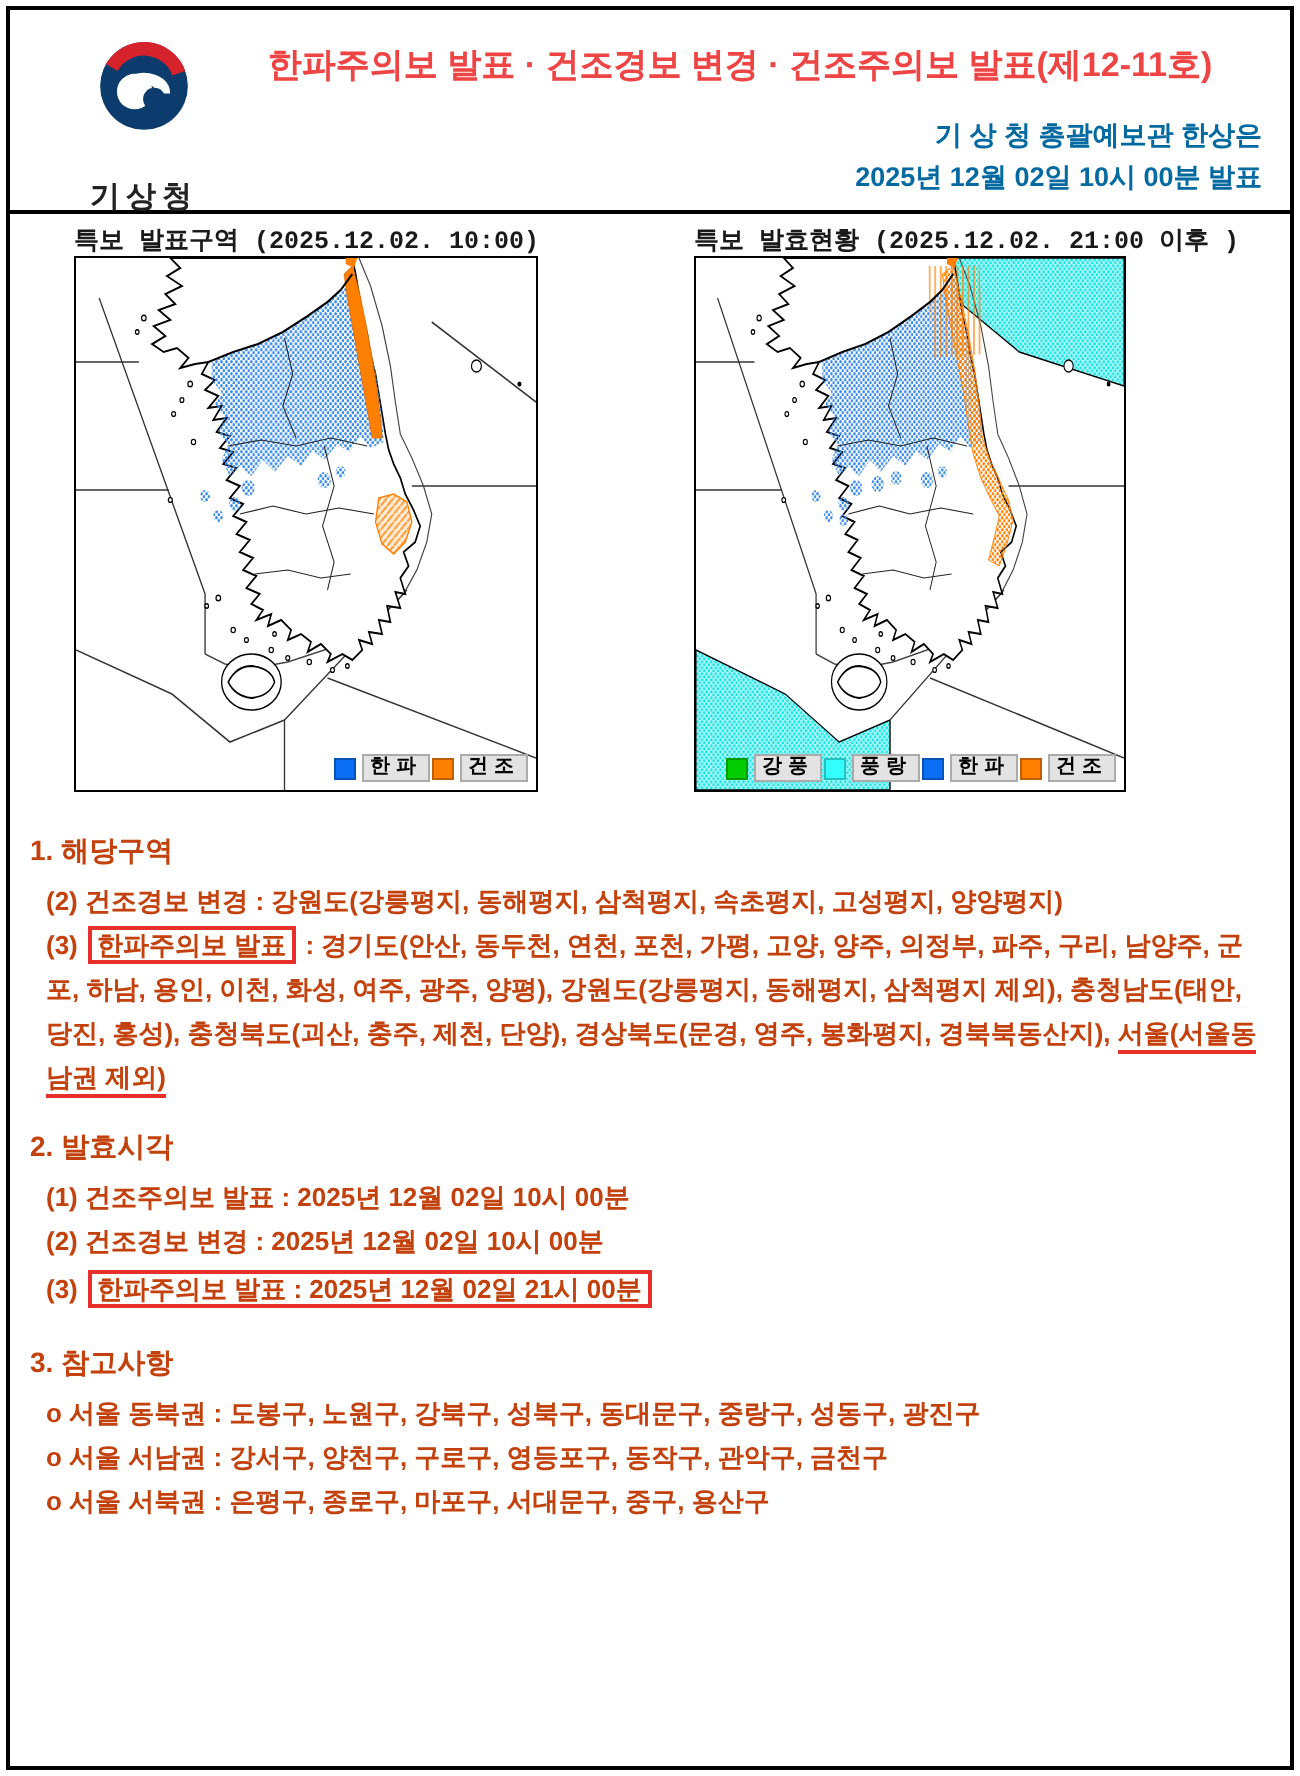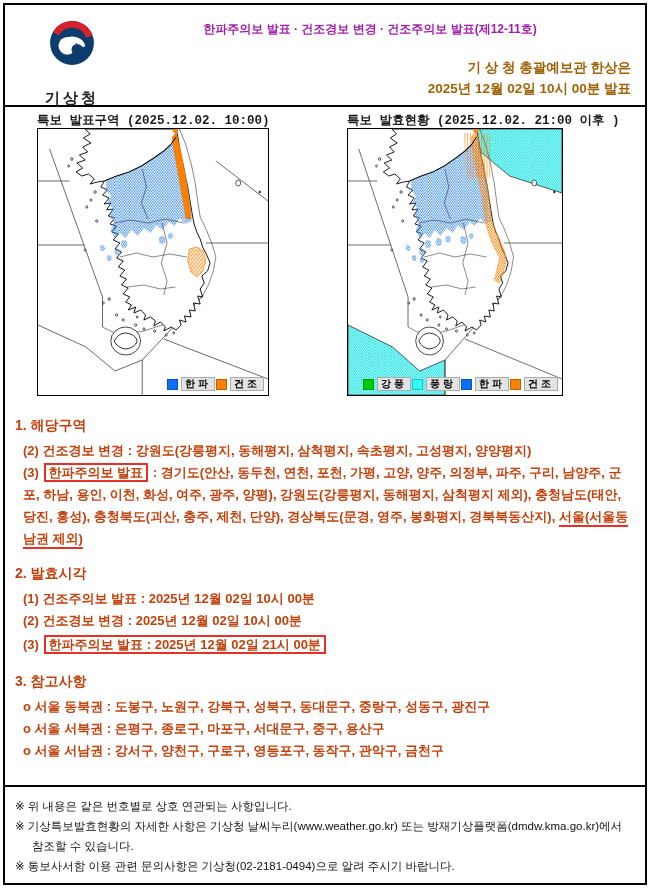--- a/index.html
+++ b/index.html
@@ -6,22 +6,22 @@
   .page{position:relative;width:650px;height:888px;background:#fff;overflow:hidden;
         font-family:"Liberation Sans","DejaVu Sans",sans-serif;color:#1a1a1a;}
   .frame{position:absolute;inset:3px;border:2px solid #000;}
 
   
   .header{position:absolute;left:5px;right:5px;top:5px;height:100px;border-bottom:2px solid #000;background:#fff;}
   .logo-wrap{position:absolute;left:22px;top:10px;width:90px;text-align:center;}
   .logo-svg{display:block;margin:0 auto;}
   .agency-name{margin-top:18px;font-size:15px;font-weight:700;letter-spacing:3px;color:#222;}
   .doc-title{position:absolute;left:110px;right:20px;top:16px;text-align:center;
-             font-size:12px;font-weight:700;color:#a21caf;letter-spacing:0px;}
-  .issuer-block{position:absolute;right:14px;top:52px;text-align:right;font-size:13.5px;font-weight:700;line-height:21px;color:#a16207;}
+             font-size:17px;font-weight:700;color:#ef4444;letter-spacing:0px;}
+  .issuer-block{position:absolute;right:14px;top:52px;text-align:right;font-size:13.5px;font-weight:700;line-height:21px;color:#0369a1;}
 
   
   .maps-row{position:absolute;left:5px;right:5px;top:108px;height:292px;}
   .map-panel{position:absolute;top:4px;}
   .map-panel.left{left:32px;width:232px;}
   .map-panel.right{left:342px;width:216px;}
   .map-title{height:16px;text-align:center;font-size:12.5px;font-weight:700;font-family:"Liberation Mono","DejaVu Sans Mono","DejaVu Sans",monospace;letter-spacing:0;white-space:nowrap;}
   .map-frame{position:relative;height:266px;border:1px solid #000;background:#fff;overflow:hidden;}
   .map-frame svg{display:block;width:100%;height:100%;}
   .legend{position:absolute;right:4px;bottom:4px;display:flex;flex-direction:row;gap:1px;}
@@ -318,23 +318,18 @@
     <div class="section">
       <div class="sec-heading">2. 발효시각</div>
       <div class="sec-line">(1) 건조주의보 발표 : 2025년 12월 02일 10시 00분</div>
       <div class="sec-line">(2) 건조경보 변경 : 2025년 12월 02일 10시 00분</div>
       <div class="sec-line" style="line-height:26px;"><span>(3) </span><span class="red-box">한파주의보 발표 : 2025년 12월 02일 21시 00분</span></div>
     </div>
 
     <div class="section">
       <div class="sec-heading">3. 참고사항</div>
       <div class="sec-line">o 서울 동북권 : 도봉구, 노원구, 강북구, 성북구, 동대문구, 중랑구, 성동구, 광진구</div>
+      <div class="sec-line">o 서울 서남권 : 강서구, 양천구, 구로구, 영등포구, 동작구, 관악구, 금천구</div>
       <div class="sec-line">o 서울 서북권 : 은평구, 종로구, 마포구, 서대문구, 중구, 용산구</div>
-      <div class="sec-line">o 서울 서남권 : 강서구, 양천구, 구로구, 영등포구, 동작구, 관악구, 금천구</div>
     </div>
   </div>
 
-  <div class="footer">
-    <div class="note">※ 위 내용은 같은 번호별로 상호 연관되는 사항입니다.</div>
-    <div class="note">※ 기상특보발효현황의 자세한 사항은 기상청 날씨누리(www.weather.go.kr) 또는 방재기상플랫폼(dmdw.kma.go.kr)에서 참조할 수 있습니다.</div>
-    <div class="note">※ 통보사서함 이용 관련 문의사항은 기상청(02-2181-0494)으로 알려 주시기 바랍니다.</div>
-  </div>
 </div>
 
 </body></html>

